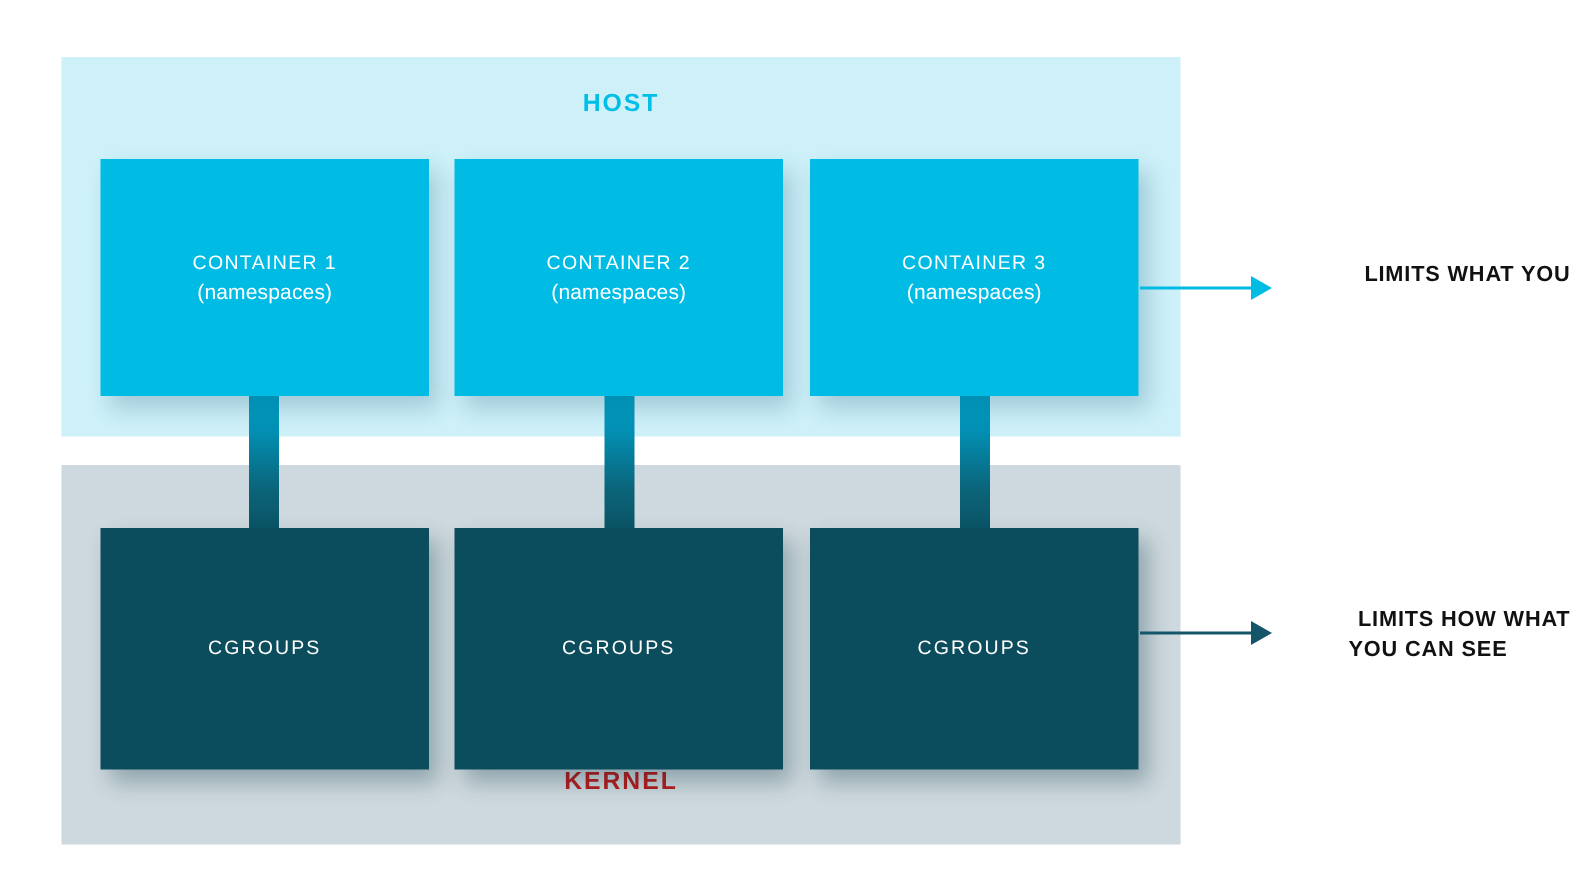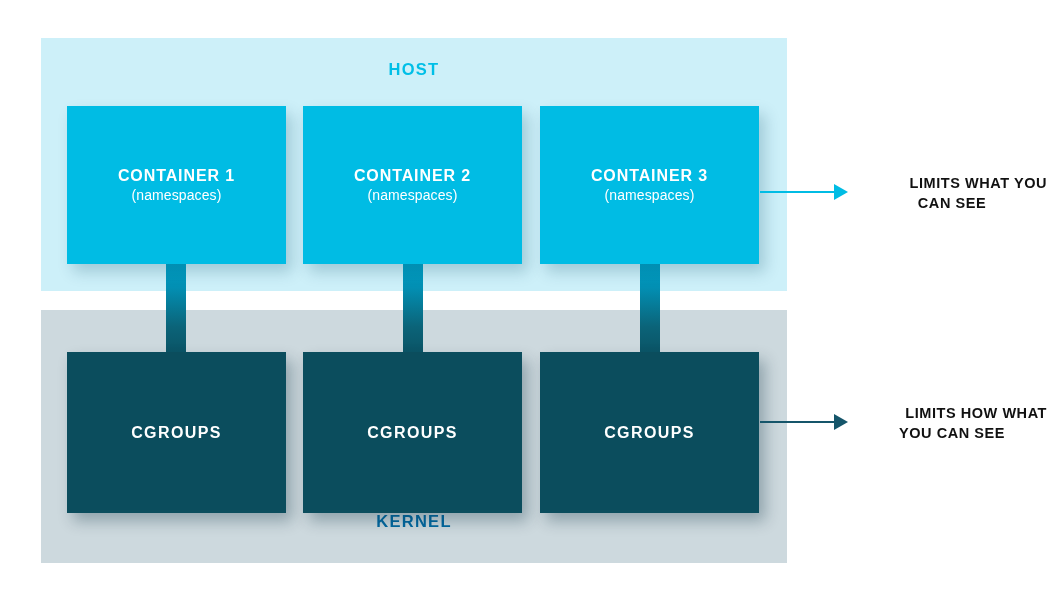--- a/index.html
+++ b/index.html
@@ -45,21 +45,21 @@
     font-weight: bold;
     font-size: 16.5px;
     letter-spacing: 1.3px;
   }
   #host-title {
     top: 22px;
     color: #00bfe7;
   }
   #kernel-title {
     top: 202px;
-    color: #0369a1;
+    color: #b91c1c;
   }
 
   
   .connector {
     position: absolute;
     width: 20px;
     top: 230px;
     height: 135px;
     background: linear-gradient(to bottom, #00bce4 0%, #0290b4 42%, #0b6378 72%, #0b4d5d 100%);
   }
@@ -83,22 +83,22 @@
     box-shadow: 6px 8px 14px rgba(0, 70, 95, 0.22);
   }
   .cgroup-box {
     top: 352px;
     height: 161px;
     background: #0b4d5d;
     box-shadow: 6px 8px 14px rgba(0, 40, 55, 0.30);
   }
 
   .box-title {
-    font-weight: bold;
-    font-size: 16px;
+    font-weight: normal;
+    font-size: 13px;
     letter-spacing: 0.9px;
     line-height: 1.1;
   }
   .box-sub {
     font-weight: normal;
     font-size: 14px;
     letter-spacing: 0.1px;
     margin-top: 3px;
   }
   .cgroup-box .box-title {
@@ -205,21 +205,20 @@
   </div>
 
   <div class="col-box cgroup-box c3">
     <div class="box-title">CGROUPS</div>
   </div>
 
   <div class="callout-line" id="arrow1-line"></div>
   <div class="callout-head" id="arrow1-head"></div>
   <div class="callout-text" id="callout1-text">
     <span class="callout-l1">LIMITS WHAT YOU</span>
-    <span class="callout-l2">CAN SEE</span>
   </div>
 
   <div class="callout-line" id="arrow2-line"></div>
   <div class="callout-head" id="arrow2-head"></div>
   <div class="callout-text" id="callout2-text">
     <span class="callout-l1">LIMITS HOW WHAT</span>
     <span class="callout-l2">YOU CAN SEE</span>
   </div>
 
 </div>

